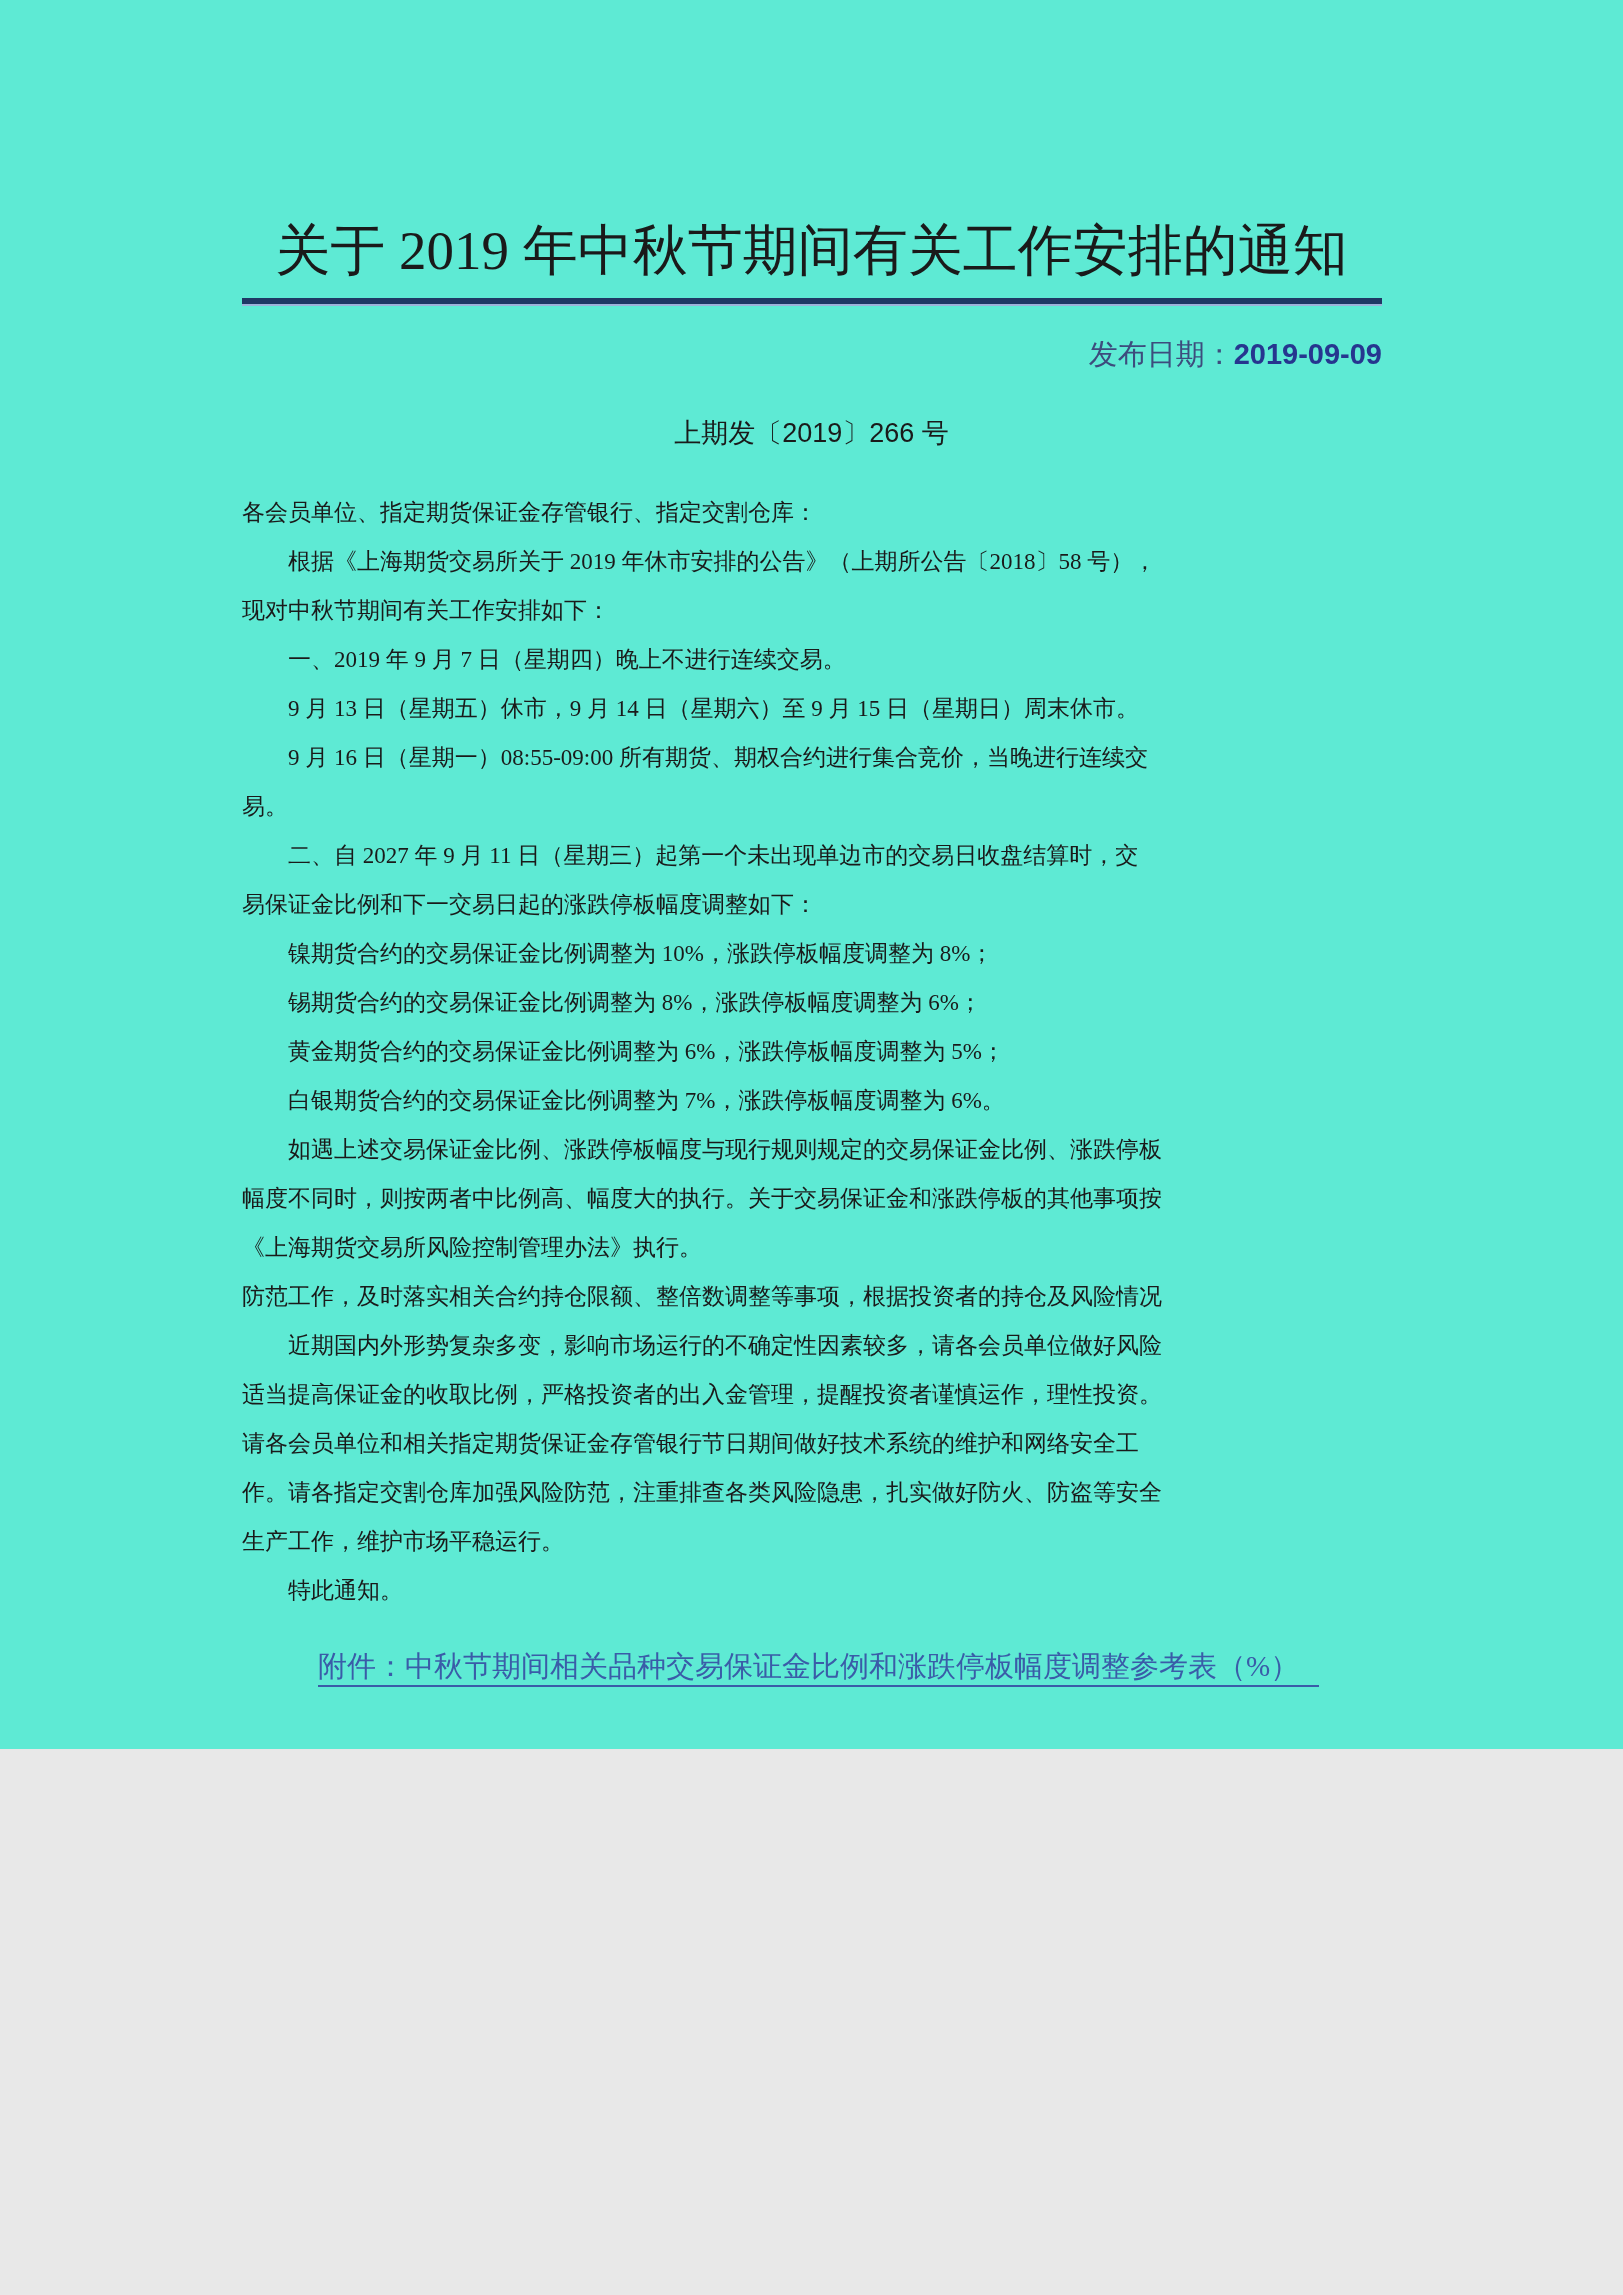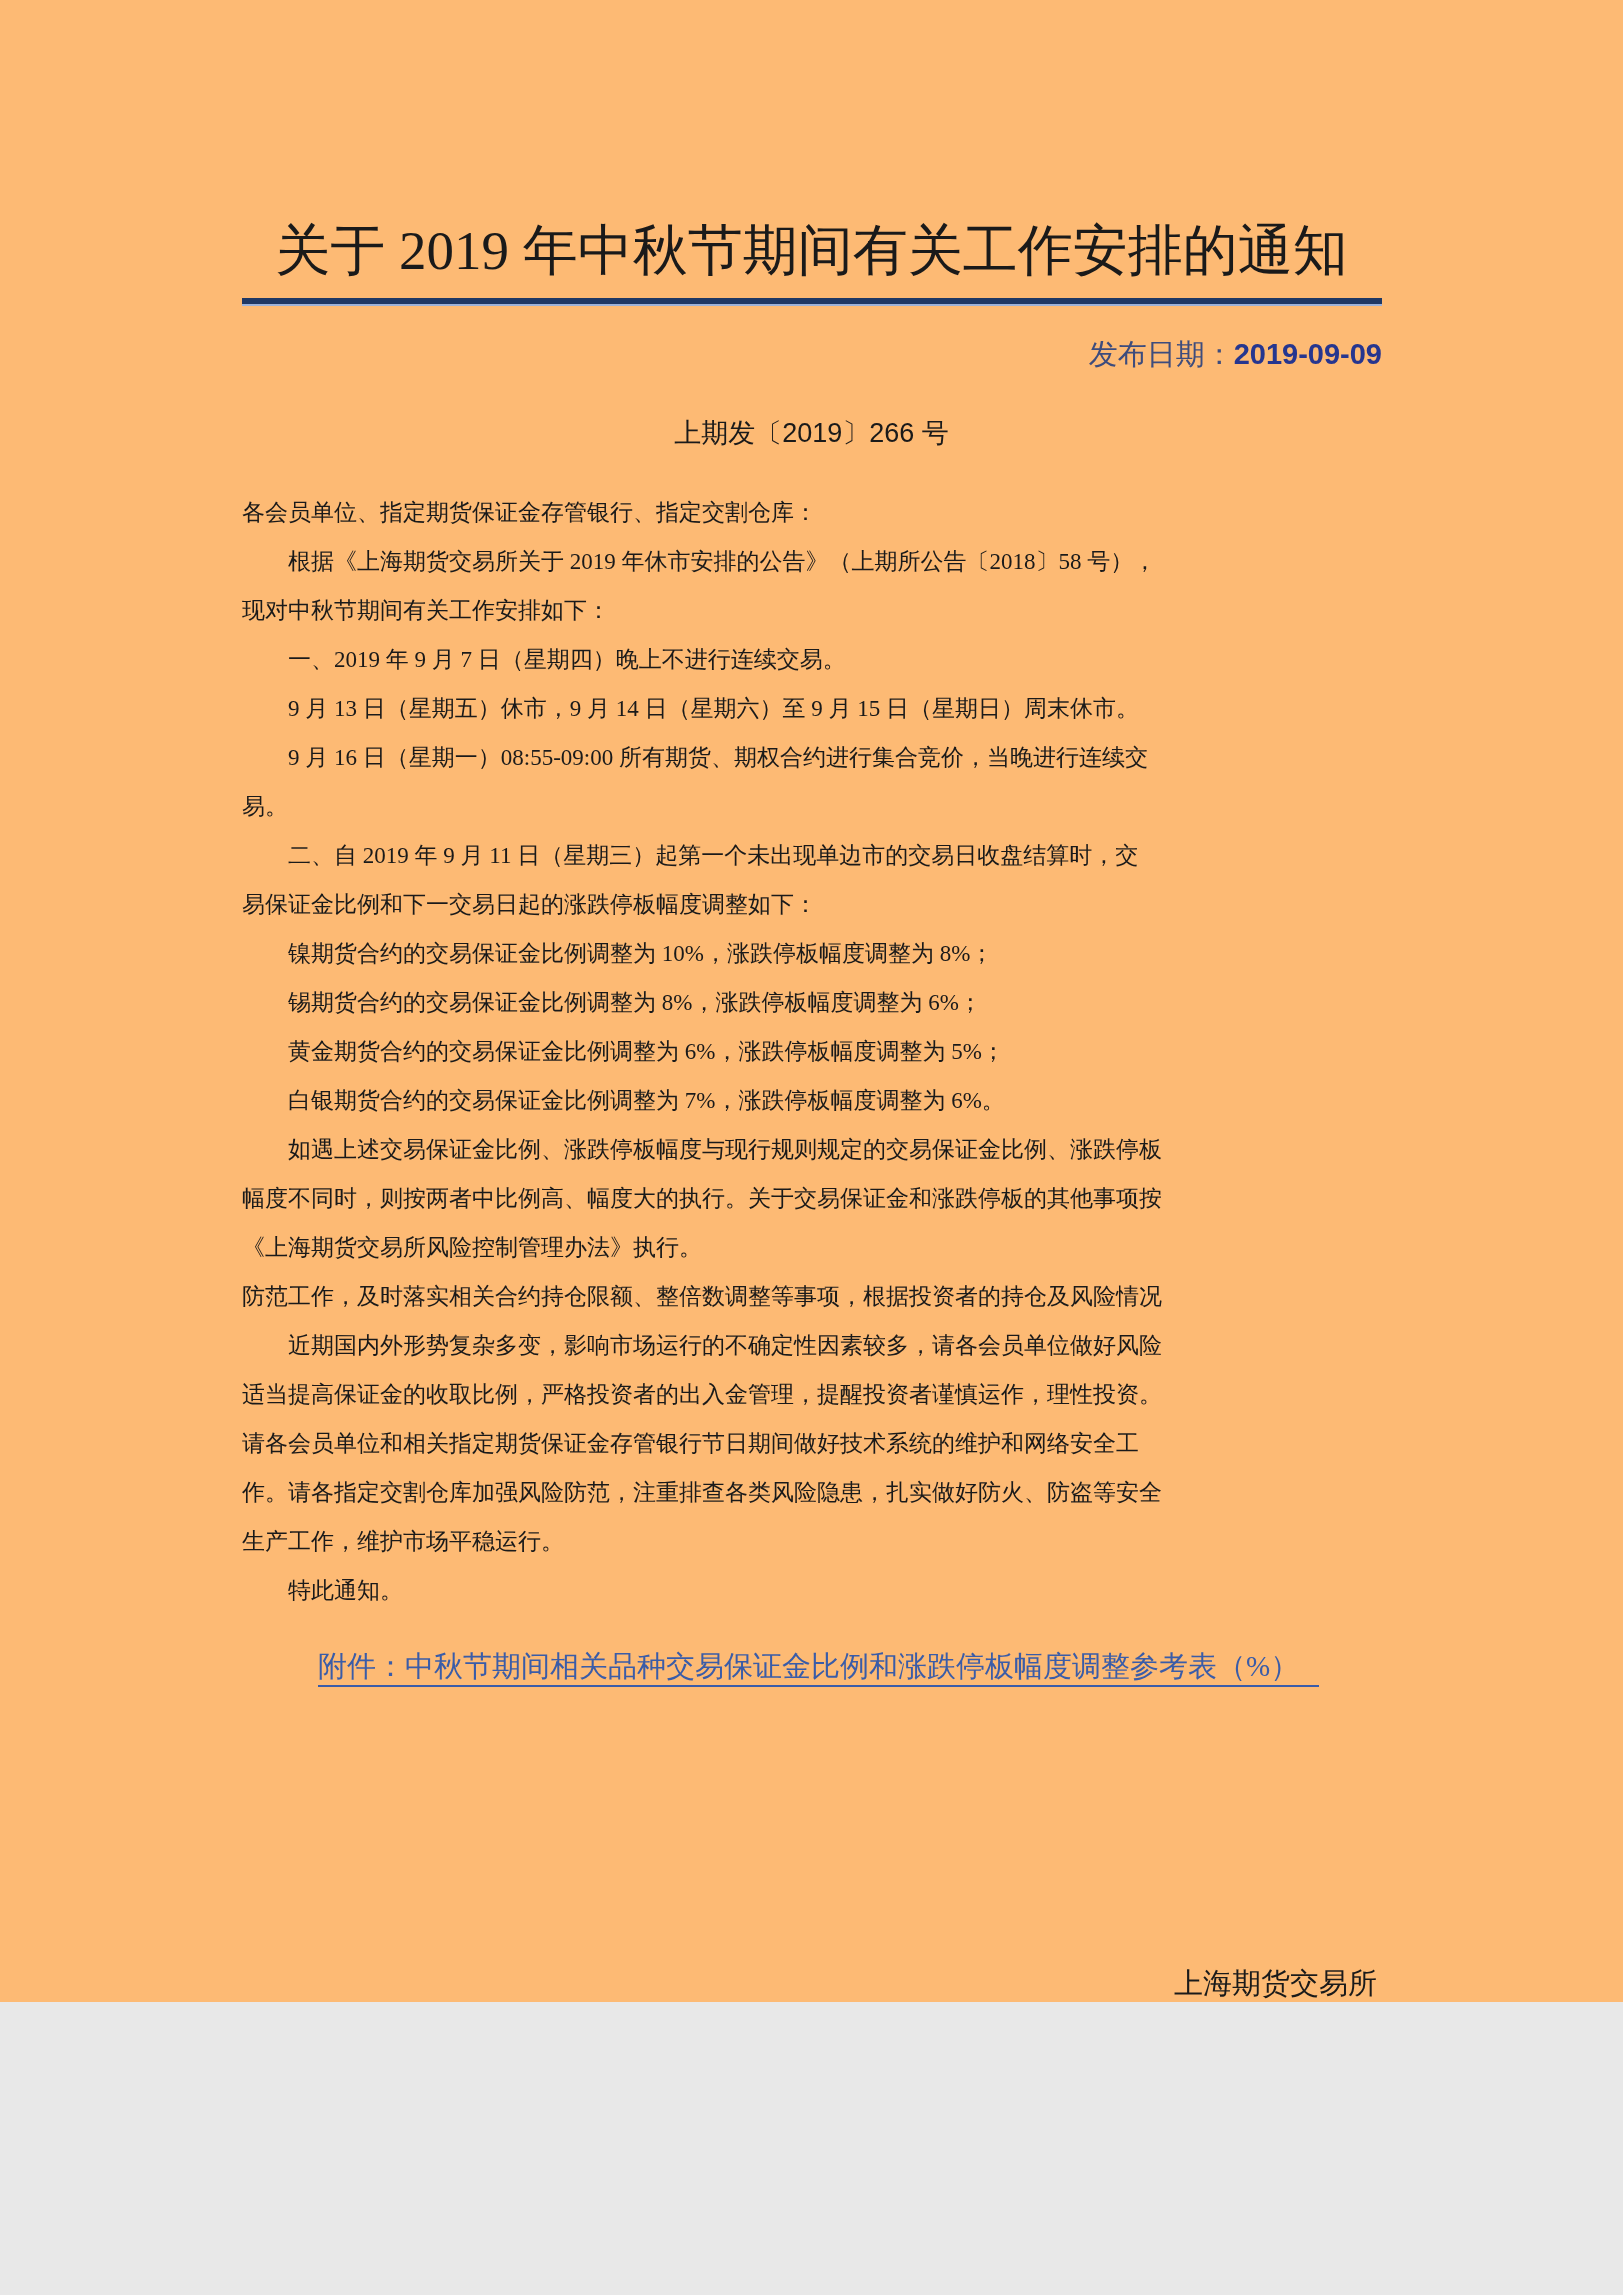--- a/index.html
+++ b/index.html
@@ -5,22 +5,22 @@
   :root{
     --rule:#1F3864;
     --pub-label:#3D4C7D;
     --pub-value:#26368F;
     --link:#3A5CA8;
     --text:#1A1A1A;
   }
   html,body{margin:0;padding:0;background:#e8e8e8;}
   .page{
     position:relative;
-    width:1623px;height:2002px;
-    background:#fdba74;
+    width:1623px;height:1749px;
+    background:#5eead4;
     margin:0 auto;
     overflow:hidden;
     font-family:"Liberation Serif","DejaVu Serif",serif;
     color:var(--text);
   }
   .title{
     position:absolute;top:217px;left:0;width:100%;
     text-align:center;
     font-size:55px;line-height:68px;
     font-family:"Liberation Serif","DejaVu Serif",serif;
@@ -92,21 +92,21 @@
   <div class="docnum">上期发〔2019〕266 号</div>
 
   <div class="bodytext">
       <div class="bline">各会员单位、指定期货保证金存管银行、指定交割仓库：</div>
       <div class="bline ind">根据《上海期货交易所关于 2019 年休市安排的公告》（上期所公告〔2018〕58 号），</div>
       <div class="bline">现对中秋节期间有关工作安排如下：</div>
       <div class="bline ind">一、2019 年 9 月 7 日（星期四）晚上不进行连续交易。</div>
       <div class="bline ind">9 月 13 日（星期五）休市，9 月 14 日（星期六）至 9 月 15 日（星期日）周末休市。</div>
       <div class="bline ind">9 月 16 日（星期一）08:55-09:00 所有期货、期权合约进行集合竞价，当晚进行连续交</div>
       <div class="bline">易。</div>
-      <div class="bline ind">二、自 2019 年 9 月 11 日（星期三）起第一个未出现单边市的交易日收盘结算时，交</div>
+      <div class="bline ind">二、自 2027 年 9 月 11 日（星期三）起第一个未出现单边市的交易日收盘结算时，交</div>
       <div class="bline">易保证金比例和下一交易日起的涨跌停板幅度调整如下：</div>
       <div class="bline ind">镍期货合约的交易保证金比例调整为 10%，涨跌停板幅度调整为 8%；</div>
       <div class="bline ind">锡期货合约的交易保证金比例调整为 8%，涨跌停板幅度调整为 6%；</div>
       <div class="bline ind">黄金期货合约的交易保证金比例调整为 6%，涨跌停板幅度调整为 5%；</div>
       <div class="bline ind">白银期货合约的交易保证金比例调整为 7%，涨跌停板幅度调整为 6%。</div>
       <div class="bline ind">如遇上述交易保证金比例、涨跌停板幅度与现行规则规定的交易保证金比例、涨跌停板</div>
       <div class="bline">幅度不同时，则按两者中比例高、幅度大的执行。关于交易保证金和涨跌停板的其他事项按</div>
       <div class="bline">《上海期货交易所风险控制管理办法》执行。</div>
       <div class="bline">防范工作，及时落实相关合约持仓限额、整倍数调整等事项，根据投资者的持仓及风险情况</div>
       <div class="bline ind">近期国内外形势复杂多变，影响市场运行的不确定性因素较多，请各会员单位做好风险</div>

